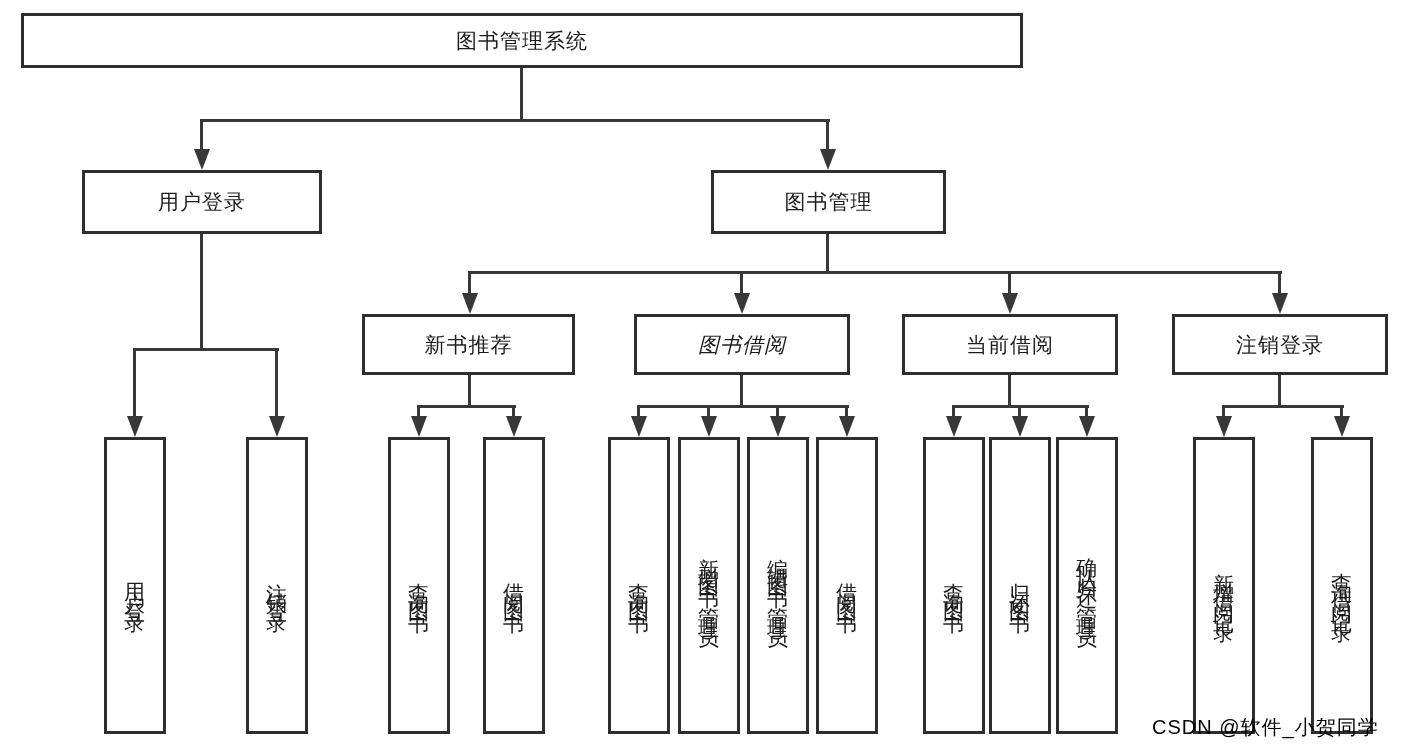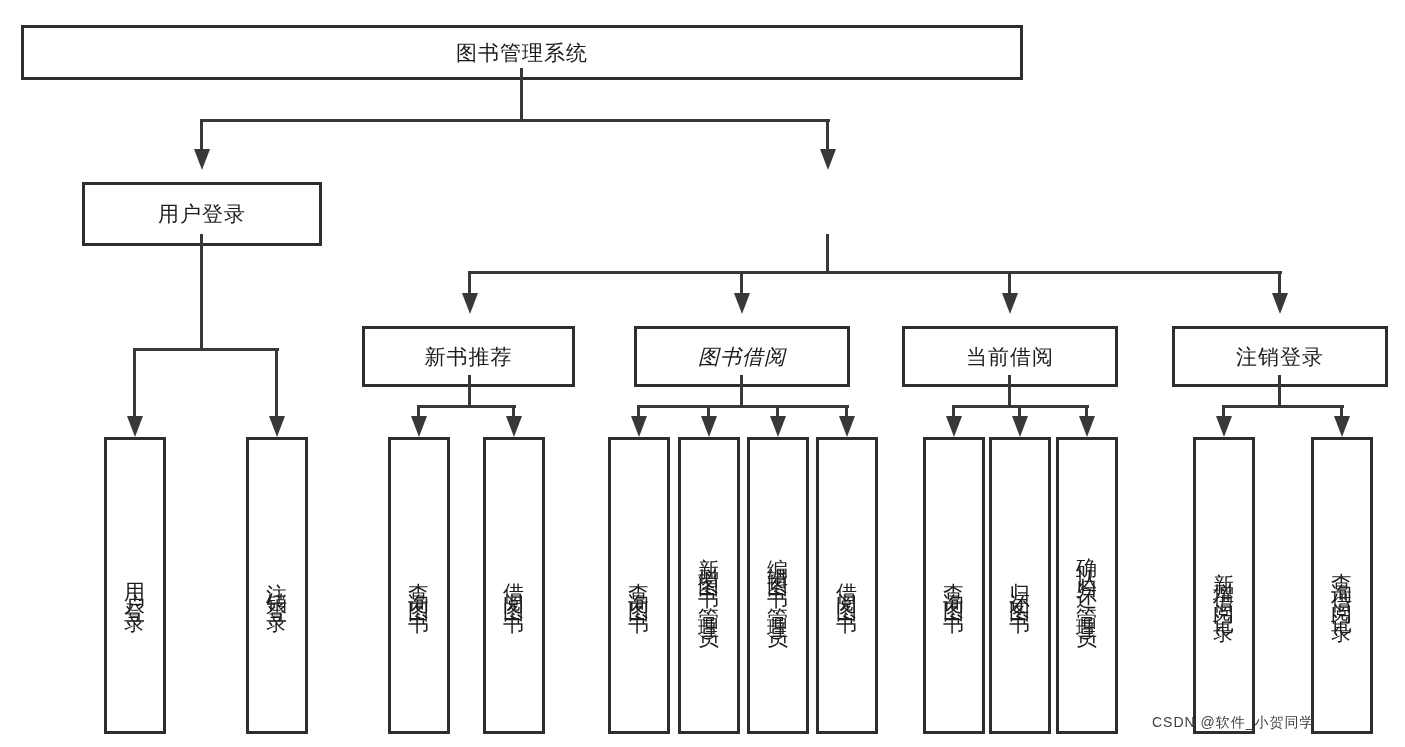--- a/index.html
+++ b/index.html
@@ -3,55 +3,56 @@
 <meta charset="utf-8">
 <style>
   html,body{margin:0;padding:0;background:#fff;}
   .canvas{
     position:relative;width:1405px;height:747px;background:#ffffff;overflow:hidden;
     font-family:"Liberation Sans","DejaVu Sans",sans-serif;
   }
   .hbox{
     position:absolute;box-sizing:border-box;background:#ffffff;border:3px solid #2e2e2e;
     display:flex;align-items:center;justify-content:center;
-    font-size:21px;color:#1c1c1c;letter-spacing:1px;white-space:nowrap;margin-top:12px;
+    font-size:21px;color:#1c1c1c;letter-spacing:1px;white-space:nowrap;
   }
   .vbox{
     position:absolute;box-sizing:border-box;background:#ffffff;border:3px solid #2e2e2e;
     display:flex;align-items:center;justify-content:center;
     writing-mode:vertical-rl;text-orientation:mixed;
     font-size:21px;color:#1c1c1c;letter-spacing:10px;line-height:1;
   }
   .vl{position:absolute;width:3px;background:#383838;}
   .hl{position:absolute;height:3px;background:#383838;}
   .ah{
     position:absolute;width:0;height:0;
     border-left:8px solid transparent;border-right:8px solid transparent;
     border-top:21px solid #383838;
   }
   .watermark{
     position:absolute;left:1152px;top:714px;z-index:10;
-    font-size:14px;color:#404040;letter-spacing:1px;white-space:nowrap;
+    font-size:20px;color:#000000;letter-spacing:1px;white-space:nowrap;
   }
 </style>
 </head>
 <body>
 
 <div class="canvas">
 
   <div class="hbox" style="left:21px;top:13px;width:1002px;height:55px;">图书管理系统</div>
 
   <div class="vl" style="left:520px;top:68px;height:53px;"></div>
   <div class="hl" style="left:200px;top:119px;width:630px;"></div>
   <div class="vl" style="left:200px;top:119px;height:32px;"></div>
   <div class="vl" style="left:826px;top:119px;height:32px;"></div>
   <div class="ah" style="left:194px;top:149px;"></div>
   <div class="ah" style="left:820px;top:149px;"></div>
 
   <div class="hbox" style="left:82px;top:170px;width:240px;height:64px;">用户登录</div>
+  <div class="hbox" style="left:711px;top:170px;width:235px;height:64px;">图书管理</div>
 
   <div class="vl" style="left:200px;top:234px;height:117px;"></div>
   <div class="hl" style="left:133px;top:348px;width:146px;"></div>
   <div class="vl" style="left:133px;top:348px;height:68px;"></div>
   <div class="vl" style="left:275px;top:348px;height:68px;"></div>
   <div class="ah" style="left:127px;top:416px;"></div>
   <div class="ah" style="left:269px;top:416px;"></div>
 
   <div class="vl" style="left:826px;top:234px;height:39px;"></div>
   <div class="hl" style="left:468px;top:271px;width:814px;"></div>

